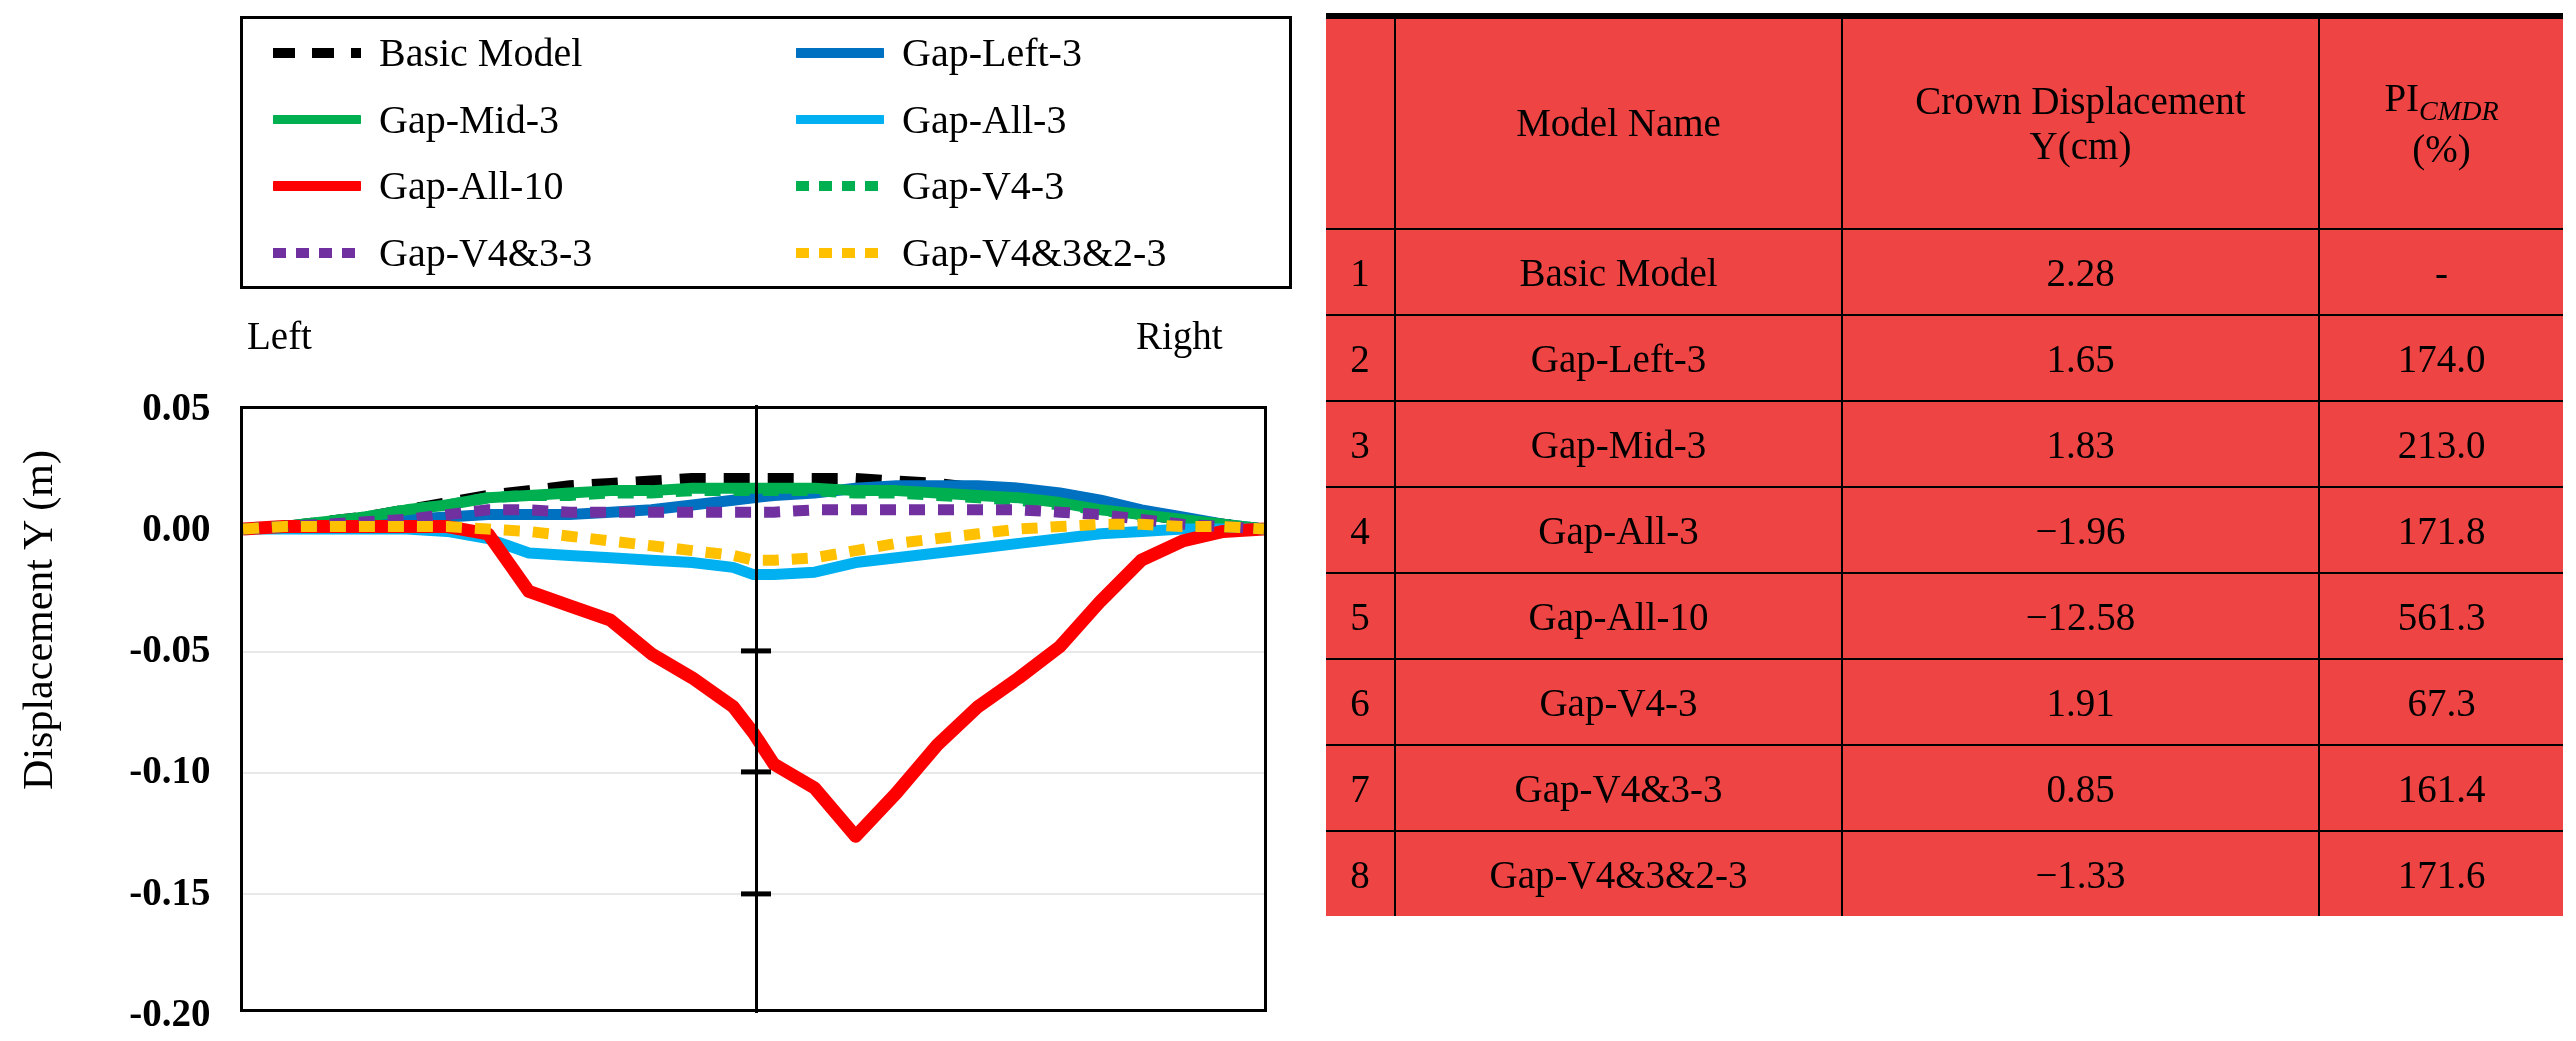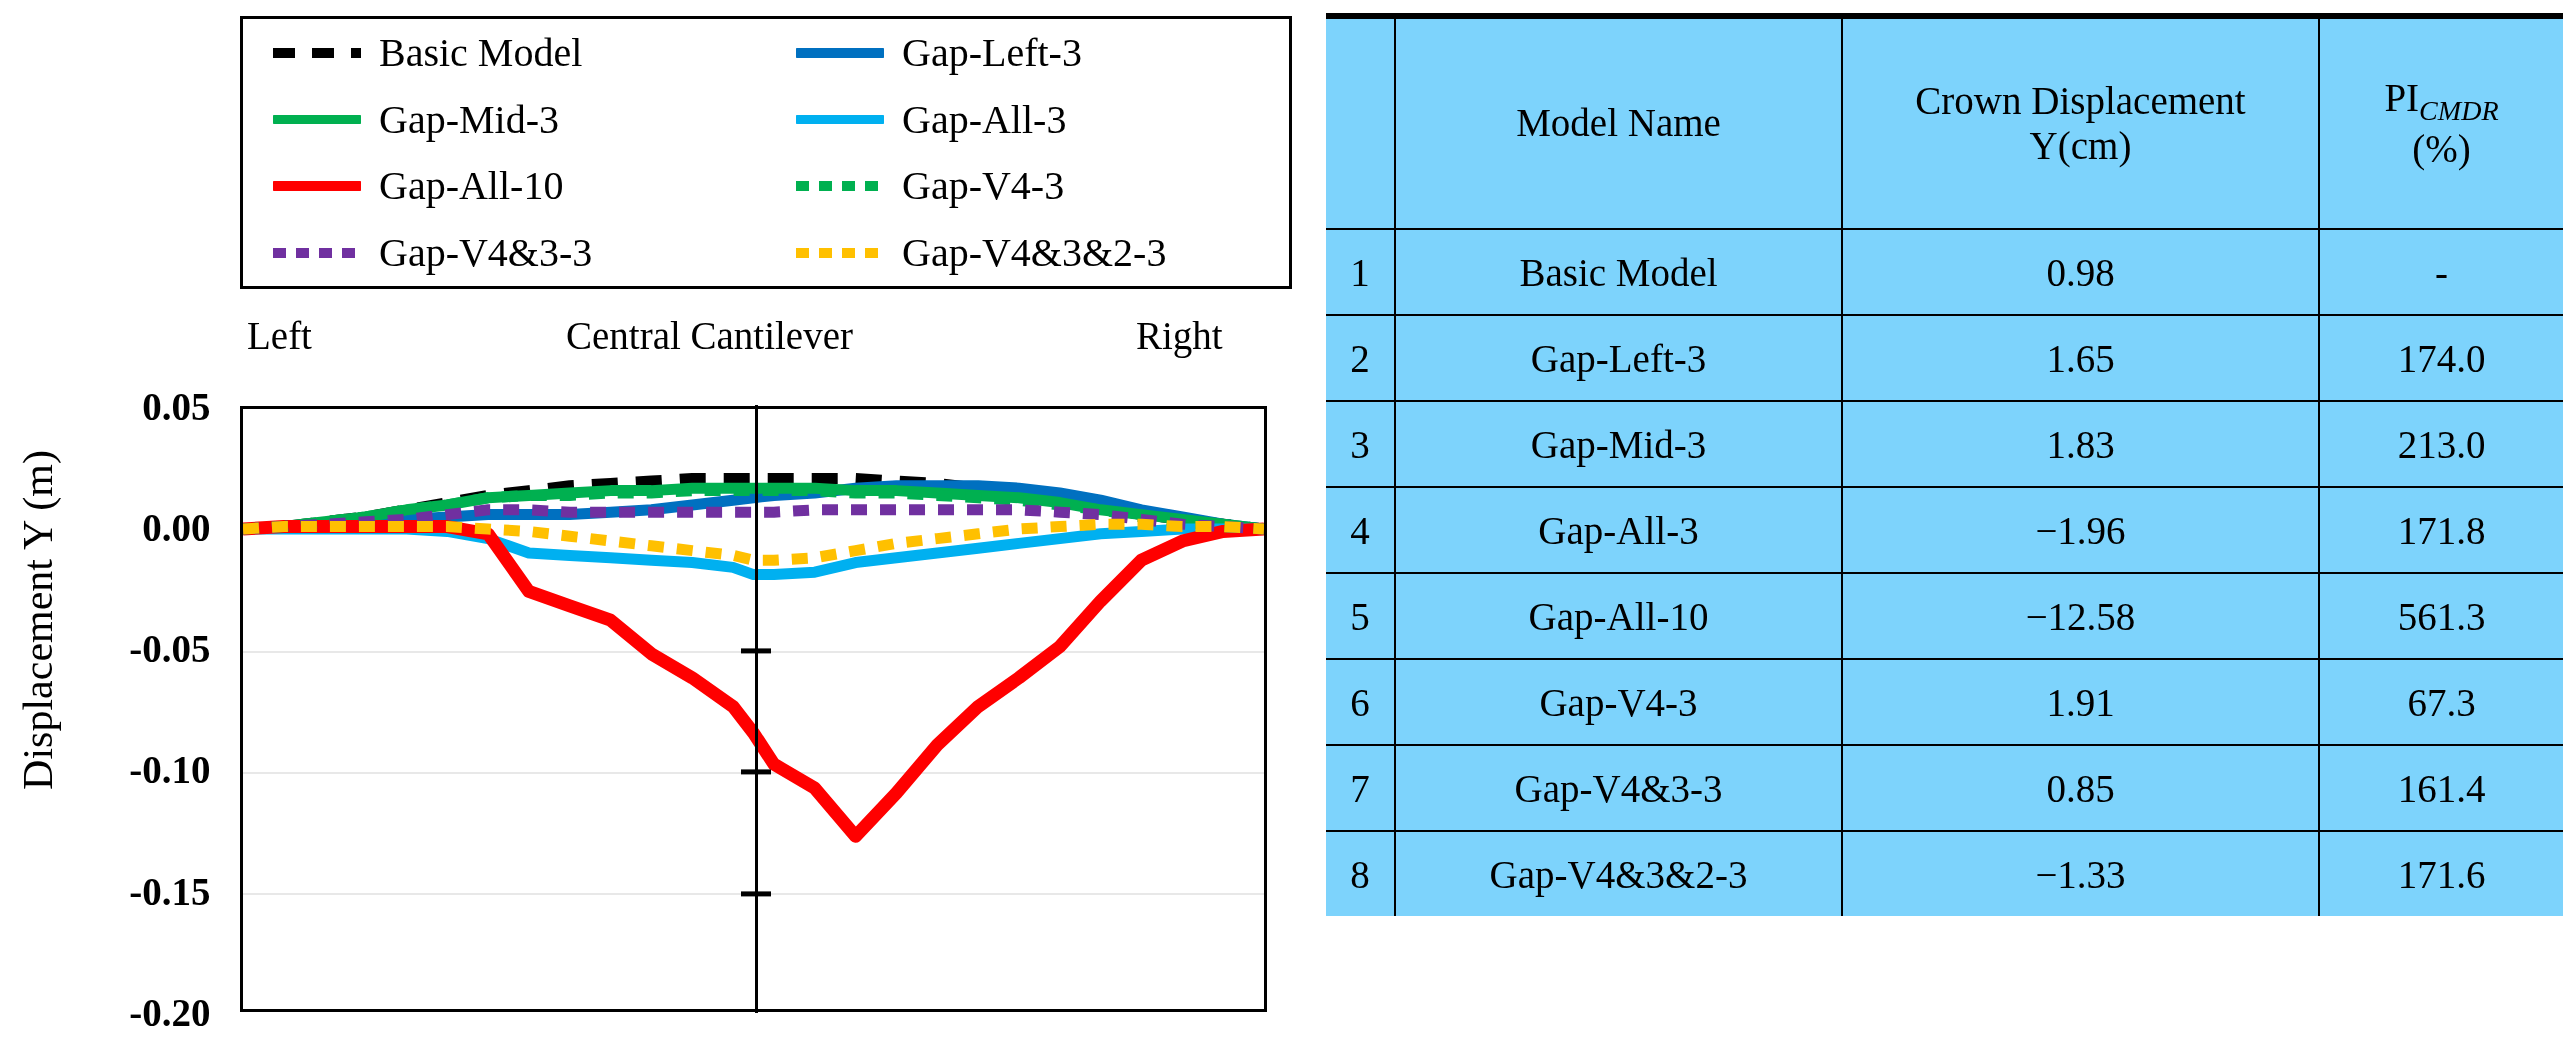--- a/index.html
+++ b/index.html
@@ -185,21 +185,21 @@
   .table-panel {
     position: absolute;
     left: 1326px;
     top: 13.4px;
     width: 1237px;
   }
   table.data-table {
     border-collapse: collapse;
     width: 1237px;
     table-layout: fixed;
-    background: #7dd3fc;
+    background: #ef4444;
   }
   table.data-table td,
   table.data-table th {
     border-left: 2.2px solid #000000;
     border-right: 2.2px solid #000000;
     border-top: 2.2px solid #000000;
     border-bottom: 2.2px solid #000000;
     font-size: 39px;
     font-weight: normal;
     text-align: center;
@@ -282,21 +282,20 @@
             <span class="legend-label">Gap-V4&amp;3&amp;2-3</span>
           </div>
         </div>
     </div>
 
     <div class="chart-wrap">
 
       <div class="y-axis-title">Displacement Y (m)</div>
 
       <div class="top-label left">Left</div>
-      <div class="top-label mid">Central Cantilever</div>
       <div class="top-label right">Right</div>
 
       <div class="y-ticklabels" id="y-ticklabels">
           <div class="y-ticklabel" style="top: 0px;">0.05</div>
           <div class="y-ticklabel" style="top: 121px;">0.00</div>
           <div class="y-ticklabel" style="top: 242px;">-0.05</div>
           <div class="y-ticklabel" style="top: 363px;">-0.10</div>
           <div class="y-ticklabel" style="top: 485px;">-0.15</div>
           <div class="y-ticklabel" style="top: 606px;">-0.20</div>
         </div>
@@ -344,21 +343,21 @@
           <th>
             <span class="ital">PI</span><span class="sub">CMDR</span><br>
             <span>(%)</span>
           </th>
         </tr>
       </thead>
       <tbody id="table-body">
           <tr class="body-row">
             <td>1</td>
             <td>Basic Model</td>
-            <td>0.98</td>
+            <td>2.28</td>
             <td>-</td>
           </tr>
           <tr class="body-row">
             <td>2</td>
             <td>Gap-Left-3</td>
             <td>1.65</td>
             <td>174.0</td>
           </tr>
           <tr class="body-row">
             <td>3</td>

